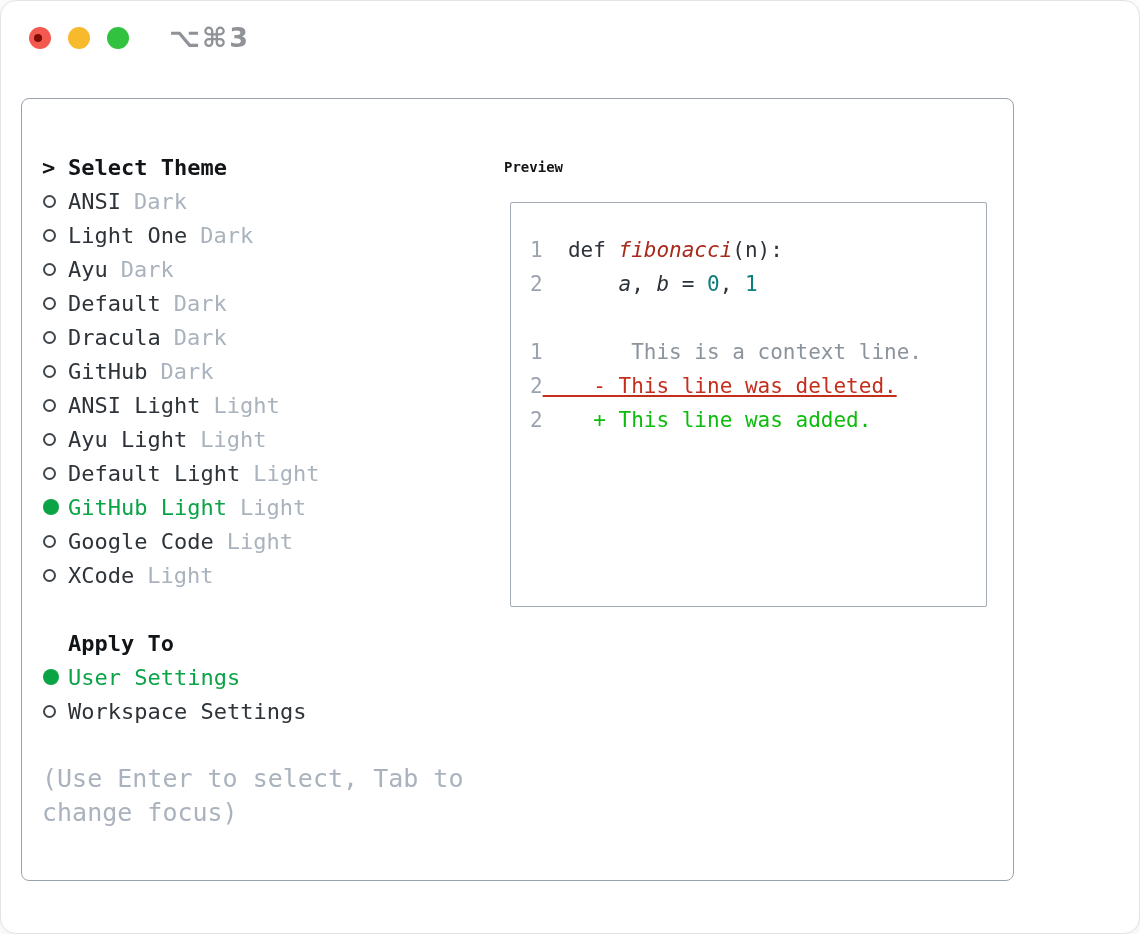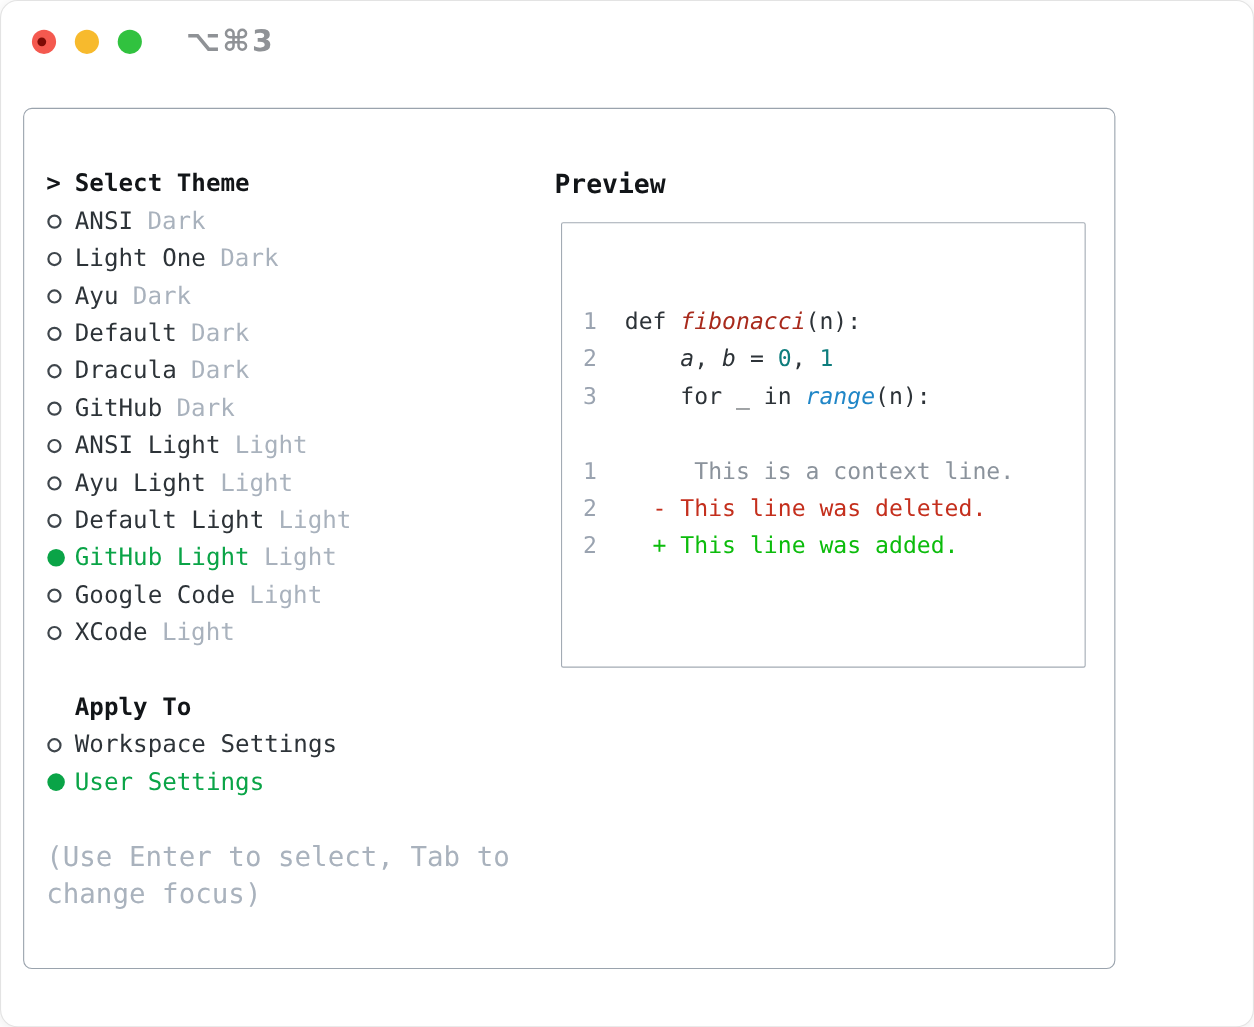--- a/index.html
+++ b/index.html
@@ -50,36 +50,36 @@
   .radio{width:13px;height:13px;border:2.5px solid var(--radio-stroke);border-radius:50%;margin-left:1px;}
   .radio.on{width:16px;height:16px;border:none;background:var(--accent-green);}
   .hdr{font-weight:bold;color:var(--header-black);}
   .variant{color:var(--muted-gray);margin-left:13px;}
   .row.selected .label{color:var(--accent-green);}
   .spacer{height:34px;}
   .hint{font-size:25px;line-height:34px;color:var(--hint-gray);white-space:pre;}
   
   .preview-title{
     position:absolute;left:482px;top:51px;height:34px;display:flex;align-items:center;
-    font-size:24px;font-weight:bold;color:var(--header-black);
+    font-size:14px;font-weight:bold;color:var(--header-black);
   }
   .preview-box{
     position:absolute;left:488px;top:103px;width:477px;height:405px;
     border:1.5px solid var(--preview-border);border-radius:2px;background:#fff;
-    padding:72px 0 0 19px;overflow:hidden;
+    padding:30px 0 0 19px;overflow:hidden;
   }
   .pline{height:34px;line-height:34px;font-size:21px;white-space:pre;color:var(--text-dark);}
   .lnum{color:var(--lnum-gray);}
   .seg-plain{color:var(--text-dark);}
   .seg-func{color:var(--func-red);font-style:italic;}
   .seg-var{color:var(--text-dark);font-style:italic;}
   .seg-numlit{color:var(--num-teal);}
   .seg-builtin{color:var(--builtin-blue);font-style:italic;}
   .seg-context{color:var(--context-gray);}
-  .seg-deleted{color:var(--deleted-red);}
+  .seg-deleted{color:var(--deleted-red);text-decoration:underline;}
   .seg-added{color:var(--added-green);margin-top:29px;}
 </style>
 </head>
 <body>
 
 <div class="window">
 
   <div class="titlebar">
     <div class="lights">
       <span class="light red">
@@ -189,47 +189,46 @@
         </div>
 
       <div class="spacer"></div>
 
       <div class="row">
         <span class="marker"></span>
         <span class="hdr">Apply To</span>
       </div>
 
       <div id="apply-rows">
+          <div class="row selected">
+            <span class="marker">
+              <span class="radio on"></span>
+            </span>
+            <span class="label">User Settings</span>
+          </div>
           <div class="row">
             <span class="marker">
               <span class="radio"></span>
             </span>
             <span class="label">Workspace Settings</span>
-          </div>
-          <div class="row selected">
-            <span class="marker">
-              <span class="radio on"></span>
-            </span>
-            <span class="label">User Settings</span>
           </div>
         </div>
 
       <div class="spacer"></div>
 
       <div class="hint">(Use Enter to select, Tab to</div>
       <div class="hint">change focus)</div>
     </div>
 
     <div class="preview-title">Preview</div>
 
     <div class="preview-box">
       <div id="preview-lines">
           <div class="pline"><span class="lnum">1</span><span class="seg-plain">  def </span><span class="seg-func">fibonacci</span><span class="seg-plain">(n):</span></div>
           <div class="pline"><span class="lnum">2</span><span class="seg-plain">      </span><span class="seg-var">a</span><span class="seg-plain">, </span><span class="seg-var">b</span><span class="seg-plain"> = </span><span class="seg-numlit">0</span><span class="seg-plain">, </span><span class="seg-numlit">1</span></div>
-          <div class="pline"><span class="lnum">3</span><span class="seg-plain">      for _ in </span><span class="seg-builtin">range</span><span class="seg-plain">(n):</span></div>
           <div class="pline"><span class="lnum"></span></div>
           <div class="pline"><span class="lnum">1</span><span class="seg-context">       This is a context line.</span></div>
           <div class="pline"><span class="lnum">2</span><span class="seg-deleted">    - This line was deleted.</span></div>
           <div class="pline"><span class="lnum">2</span><span class="seg-added">    + This line was added.</span></div>
         </div>
     </div>
   </div>
 
 </div>
 

